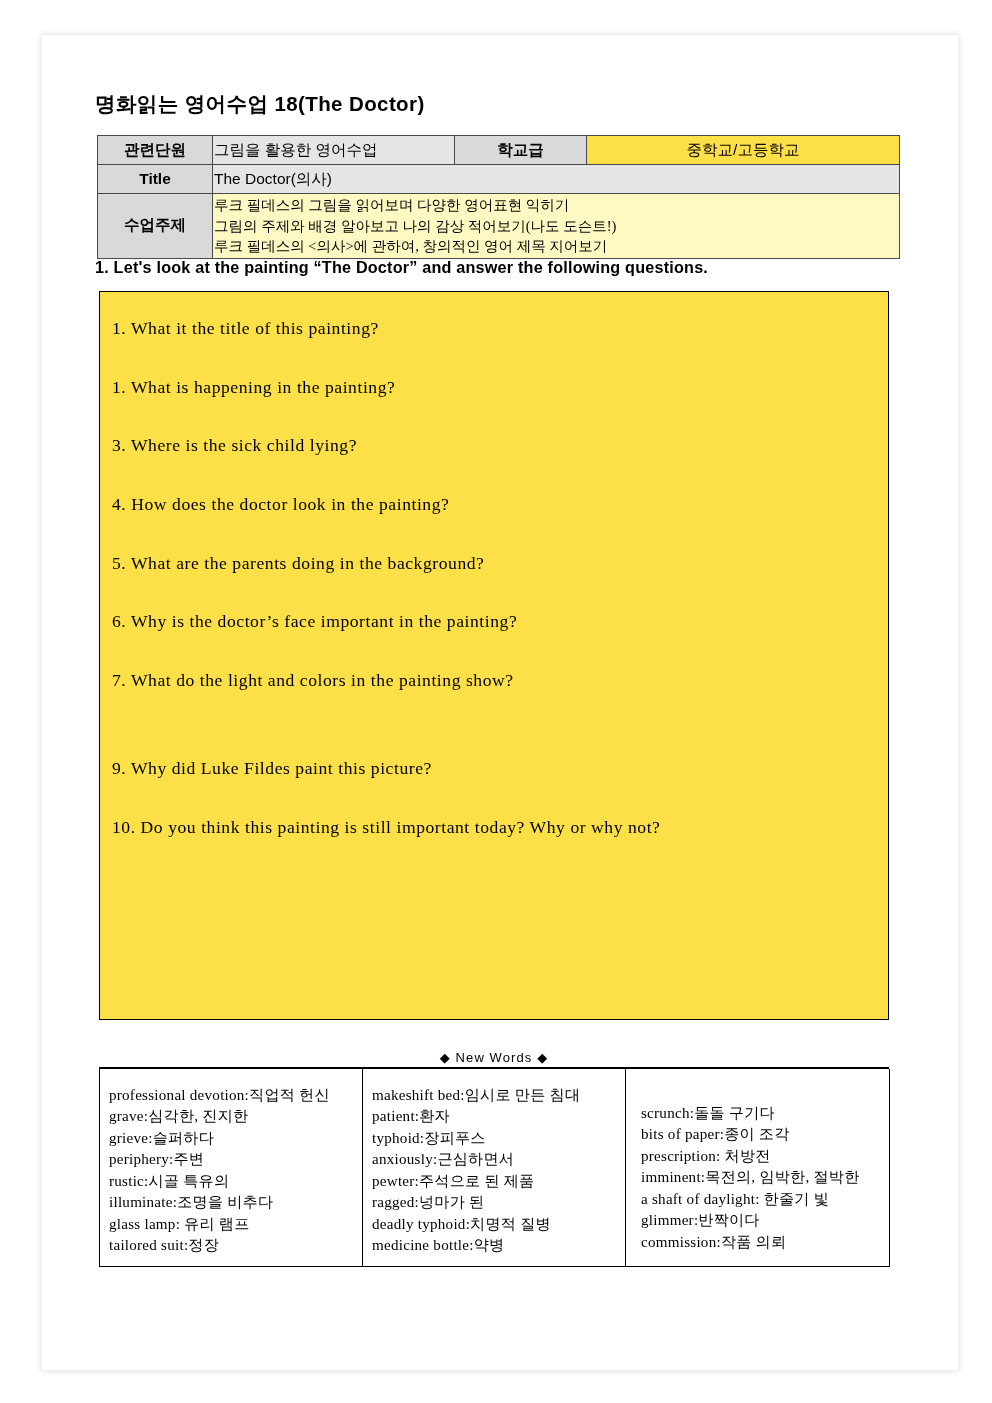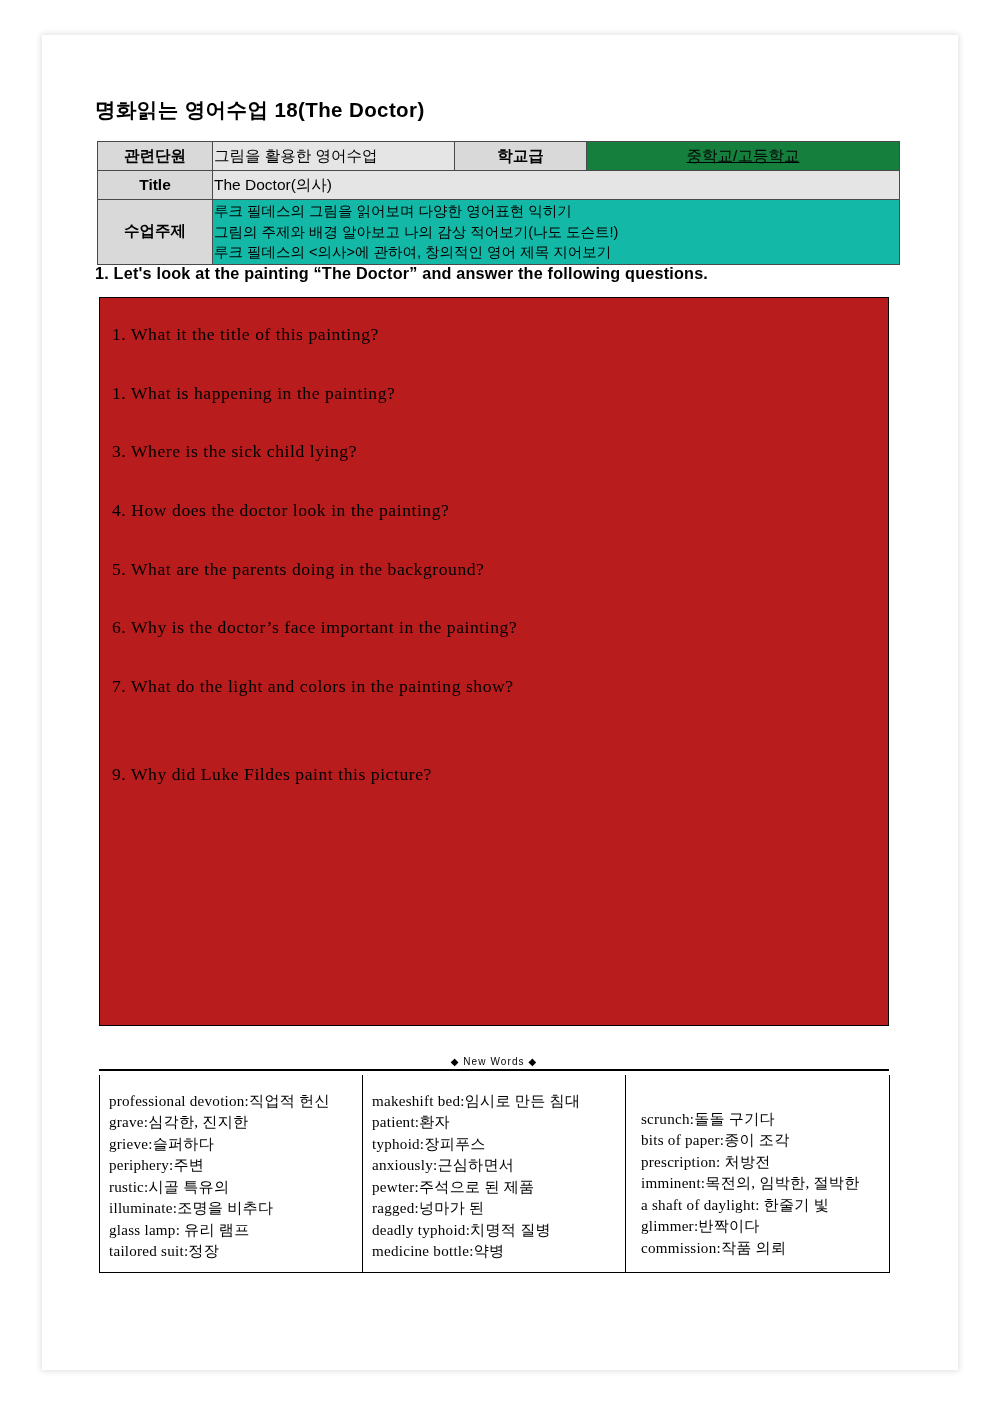--- a/index.html
+++ b/index.html
@@ -22,21 +22,21 @@
     top: 35px;
     width: 916px;
     height: 1335px;
     background: #ffffff;
     box-shadow: 0 0 6px 1px rgba(0,0,0,0.13);
   }
 
   .page {
     position: absolute;
     left: 42px;
-    top: 43px;
+    top: 37px;
     width: 916px;
     height: 991px;
     background: #ffffff;
   }
 
   .doc-title {
     position: absolute;
     left: 53px;
     top: 53px;
     font-family: "Liberation Sans", sans-serif;
@@ -69,32 +69,31 @@
     height: 29px;
   }
   .val {
     background: #e5e5e5;
     font-family: "Liberation Sans", sans-serif;
     font-size: 15.5px;
     padding-left: 10px;
     height: 29px;
   }
   .val-center {
-    background: #15803d;
+    background: #fde047;
     font-family: "Liberation Sans", sans-serif;
     font-size: 15.5px;
     text-align: center;
     height: 29px;
-    text-decoration: underline;
   }
   .topic-cell {
-    background: #14b8a6;
+    background: #fef9c3;
     padding: 3px 0 4px 10px;
     line-height: 1.42;
-    font-family: Liberation Sans, sans-serif;
+    font-family: Liberation Serif, serif;
     font-size: 14.5px;
     margin-left: 40px;
   }
   .topic-cell div { white-space: nowrap; }
 
   
   .instruction {
     position: absolute;
     left: 53px;
     top: 221px;
@@ -106,21 +105,21 @@
   }
 
   
   .qbox {
     position: absolute;
     left: 57px;
     top: 254px;
     width: 790px;
     height: 729px;
     border: 1.6px solid #000000;
-    background: #b91c1c;
+    background: #fde047;
   }
   .qlist {
     position: absolute;
     left: 12px;
     top: 28px;
     right: 10px;
   }
   .qitem {
     font-family: "Liberation Serif", serif;
     font-size: 17.6px;
@@ -134,21 +133,21 @@
   
   .nw-wrap {
     position: absolute;
     left: 57px;
     top: 1013px;
     width: 790px;
   }
   .nw-label {
     text-align: center;
     font-family: "Liberation Sans", sans-serif;
-    font-size: 10px;
+    font-size: 13px;
     letter-spacing: 1.1px;
     padding-bottom: 2px;
   }
   .nw-rule {
     width: 100%;
     height: 1.6px;
     background: #000000;
   }
 
   
@@ -217,20 +216,21 @@
   <div class="qbox">
     <div class="qlist">
       <div class="qitem">1. What it the title of this painting?</div>
       <div class="qitem">1. What is happening in the painting?</div>
       <div class="qitem">3. Where is the sick child lying?</div>
       <div class="qitem">4. How does the doctor look in the painting?</div>
       <div class="qitem">5. What are the parents doing in the background?</div>
       <div class="qitem">6. Why is the doctor’s face important in the painting?</div>
       <div class="qitem">7. What do the light and colors in the painting show?</div>
       <div class="qitem gap-before">9. Why did Luke Fildes paint this picture?</div>
+      <div class="qitem gap-before">10. Do you think this painting is still important today? Why or why not?</div>
     </div>
   </div>
 
   <div class="nw-wrap">
     <div class="nw-label">◆ New Words ◆</div>
     <div class="nw-rule"></div>
   </div>
 
   <table class="vocab-table">
     <colgroup>

